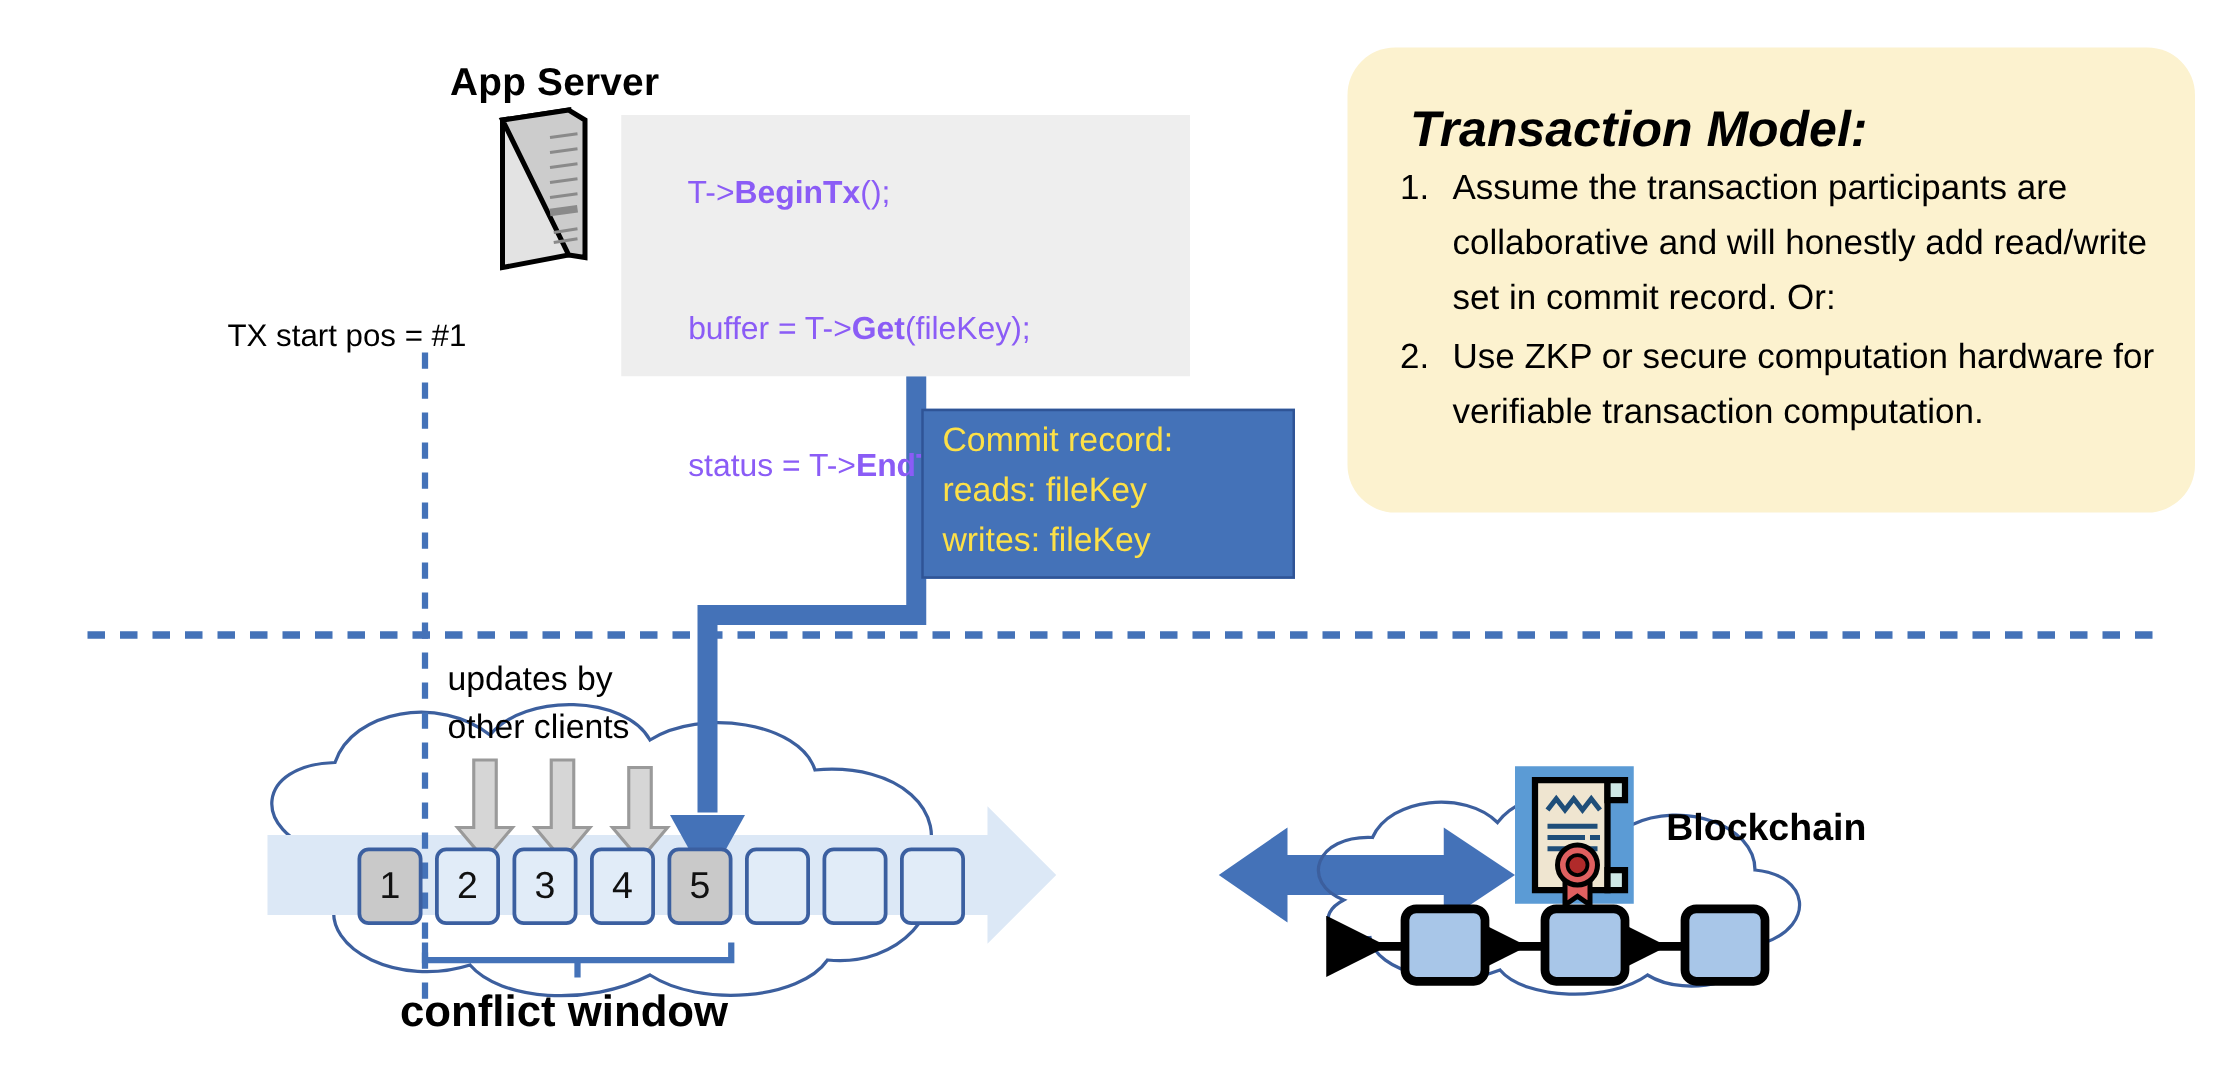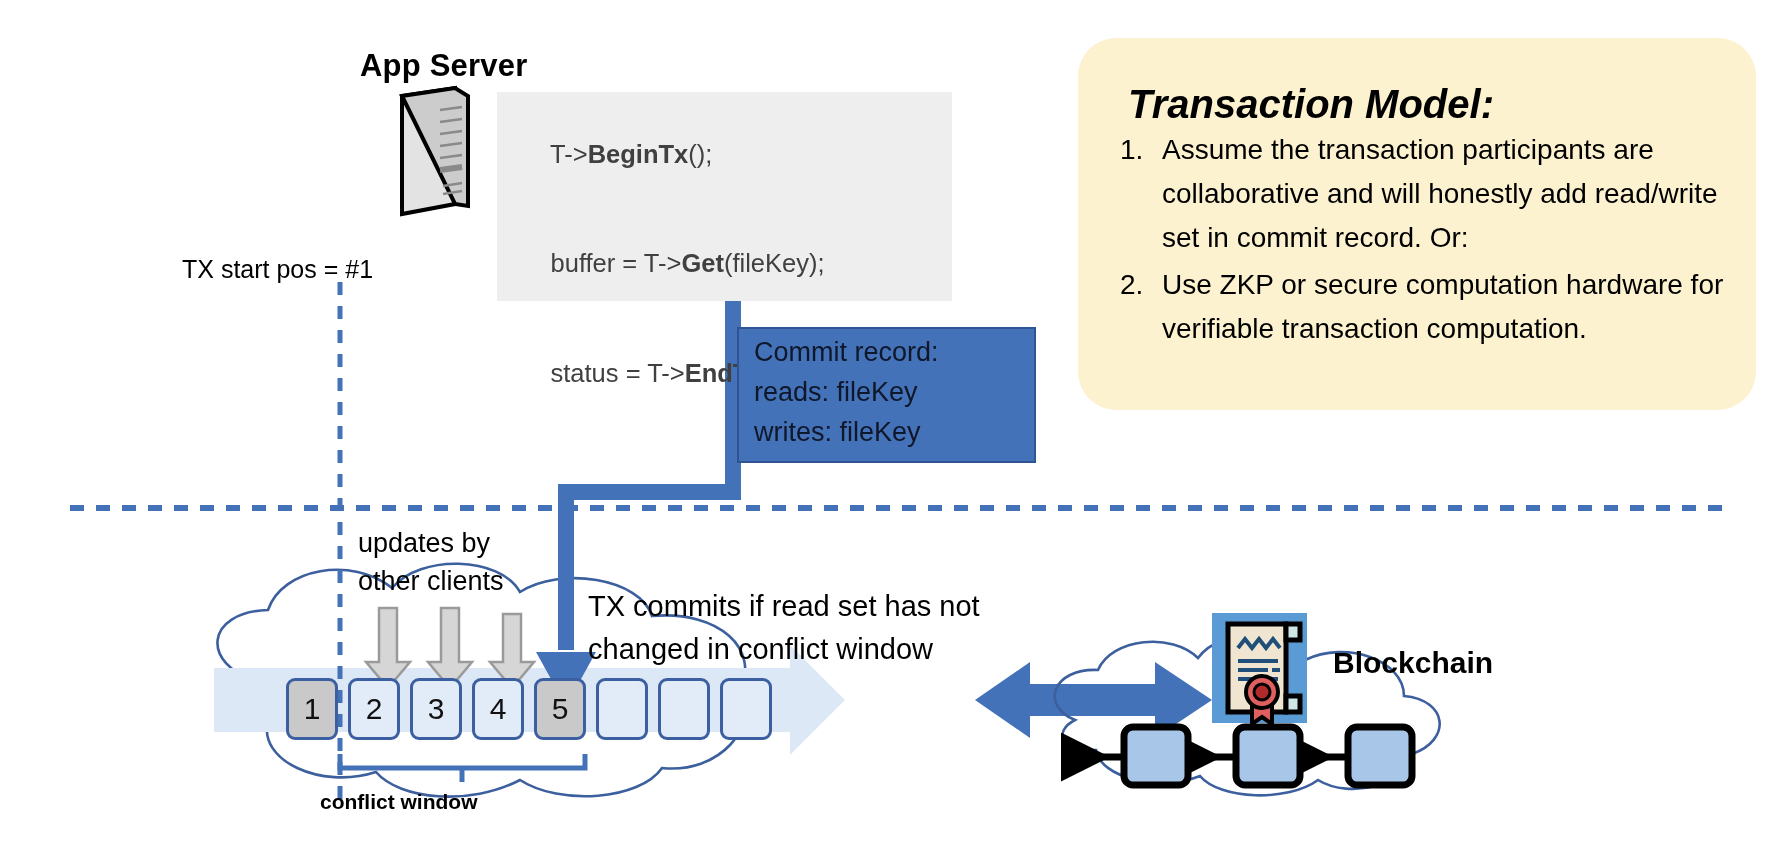--- a/index.html
+++ b/index.html
@@ -9,21 +9,21 @@
 
   
   .app-server-title{
     position:absolute;left:360px;top:48px;font-size:31px;font-weight:bold;letter-spacing:.2px;
   }
   .code-box{
     position:absolute;left:497px;top:92px;width:455px;height:209px;
     background:#eeeeee;
   }
   .code-box .line{
-    font-size:25.5px;line-height:36.5px;color:#404040;white-space:pre;padding-left:11px;
+    font-size:25.5px;line-height:36.5px;color:#8b5cf6;white-space:pre;padding-left:11px;
   }
   .code-box .line:first-child{padding-top:7px;}
   .code-box b{font-weight:bold;}
 
   .tx-start{
     position:absolute;left:182px;top:255px;font-size:25px;white-space:nowrap;
   }
 
   
   .model-box{
@@ -37,35 +37,35 @@
   .model-item{display:flex;margin-bottom:3px;}
   .model-num{width:42px;flex:0 0 42px;font-size:28px;line-height:44px;}
   .model-text{font-size:28px;line-height:44px;}
 
   
   .commit-box{
     position:absolute;left:737px;top:327px;width:295px;height:132px;
     background:#4472b8;border:2px solid #2f5496;
   }
   .commit-box .cline{
-    font-size:27px;line-height:40px;color:#0f172a;padding-left:15px;white-space:pre;
+    font-size:27px;line-height:40px;color:#fde047;padding-left:15px;white-space:pre;
   }
   .commit-box .cline:first-child{padding-top:3px;}
 
   
   .updates-label{
     position:absolute;left:358px;top:524px;font-size:27px;line-height:38px;
   }
   
   .commits-label{
     position:absolute;left:588px;top:585px;font-size:29px;line-height:43px;white-space:nowrap;
   }
   
   .conflict-label{
-    position:absolute;left:320px;top:790px;font-size:21px;font-weight:bold;
+    position:absolute;left:320px;top:790px;font-size:35px;font-weight:bold;
   }
   
   .blockchain-label{
     position:absolute;left:1333px;top:646px;font-size:30px;font-weight:bold;
   }
 
   
   svg.layer{position:absolute;left:0;top:0;width:1780px;height:868px;pointer-events:none;}
 
   
@@ -210,22 +210,20 @@
       <div class="model-text">Assume the transaction participants are collaborative and will honestly add read/write set in commit record.  Or:</div>
     </div>
     <div class="model-item">
       <div class="model-num">2.</div>
       <div class="model-text">Use ZKP or secure computation hardware for verifiable transaction computation.</div>
     </div>
   </div>
 
   <div class="updates-label" style="white-space:pre-line">updates by
 other clients</div>
-  <div class="commits-label" style="white-space:pre-line">TX commits if read set has not
-changed in conflict window</div>
   <div class="conflict-label">conflict window</div>
   <div class="blockchain-label">Blockchain</div>
 
   <div class="blocks">
     <div class="blk gray" style="left:0px">1</div>
     <div class="blk" style="left:62px">2</div>
     <div class="blk" style="left:124px">3</div>
     <div class="blk" style="left:186px">4</div>
     <div class="blk gray" style="left:248px">5</div>
     <div class="blk" style="left:310px"></div>

